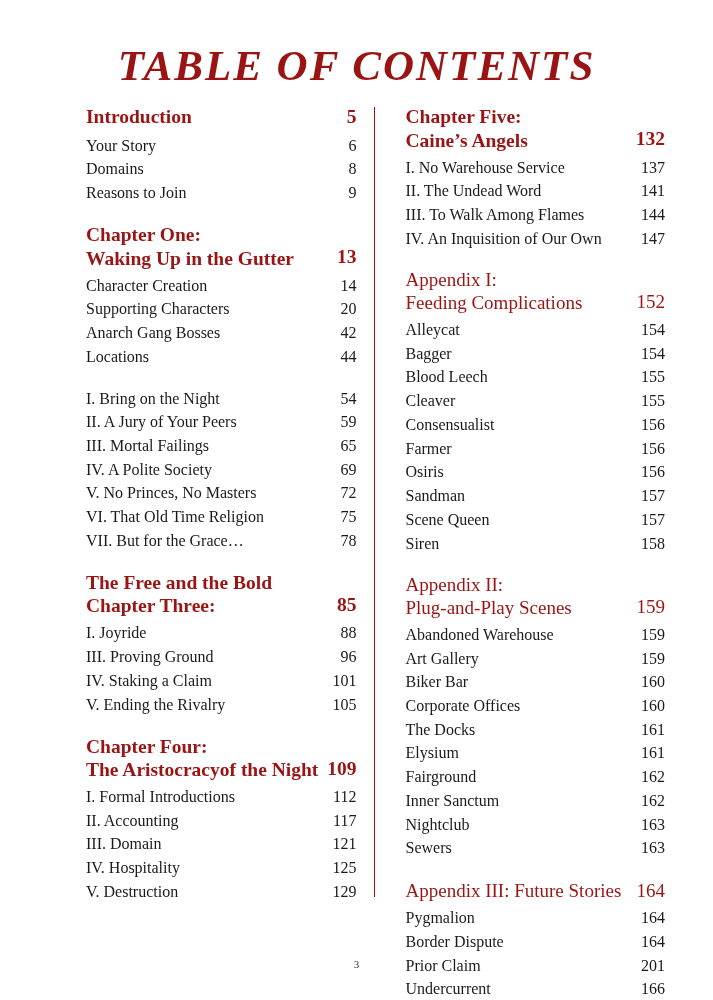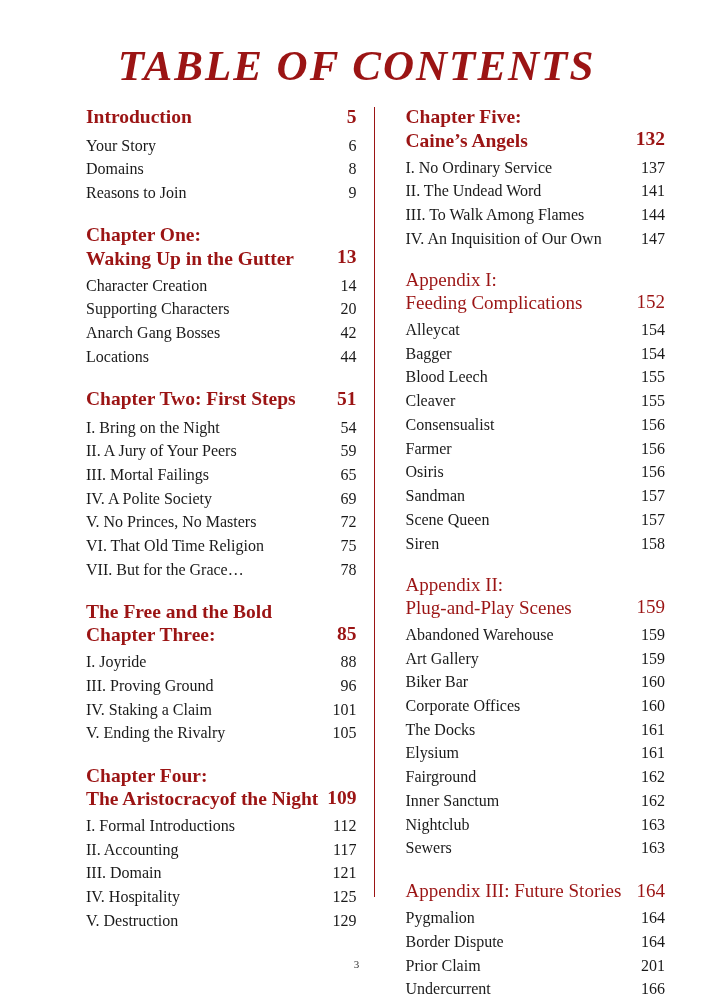--- a/index.html
+++ b/index.html
@@ -175,24 +175,20 @@
               <span class="e-title">Anarch Gang Bosses</span>
               <span class="e-page">42</span>
             </div>
             <div class="entry">
               <span class="e-title">Locations</span>
               <span class="e-page">44</span>
             </div>
           </div>
         </div>
         <div class="sec">
-          <div class="sec-head">
-            <div class="sh-title">Chapter Two: First Steps</div>
-            <div class="sh-page">51</div>
-          </div>
           <div class="entries">
             <div class="entry">
               <span class="e-title">I. Bring on the Night</span>
               <span class="e-page">54</span>
             </div>
             <div class="entry">
               <span class="e-title">II. A Jury of Your Peers</span>
               <span class="e-page">59</span>
             </div>
             <div class="entry">
@@ -281,21 +277,21 @@
         <div class="sec">
           <div class="sec-head two-line">
             <div class="sh-title">
               <div>Chapter Five:</div>
               <div>Caine’s Angels</div>
             </div>
             <div class="sh-page">132</div>
           </div>
           <div class="entries">
             <div class="entry">
-              <span class="e-title">I. No Ordinary Service</span>
+              <span class="e-title">I. No Warehouse Service</span>
               <span class="e-page">137</span>
             </div>
             <div class="entry">
               <span class="e-title">II. The Undead Word</span>
               <span class="e-page">141</span>
             </div>
             <div class="entry">
               <span class="e-title">III. To Walk Among Flames</span>
               <span class="e-page">144</span>
             </div>

